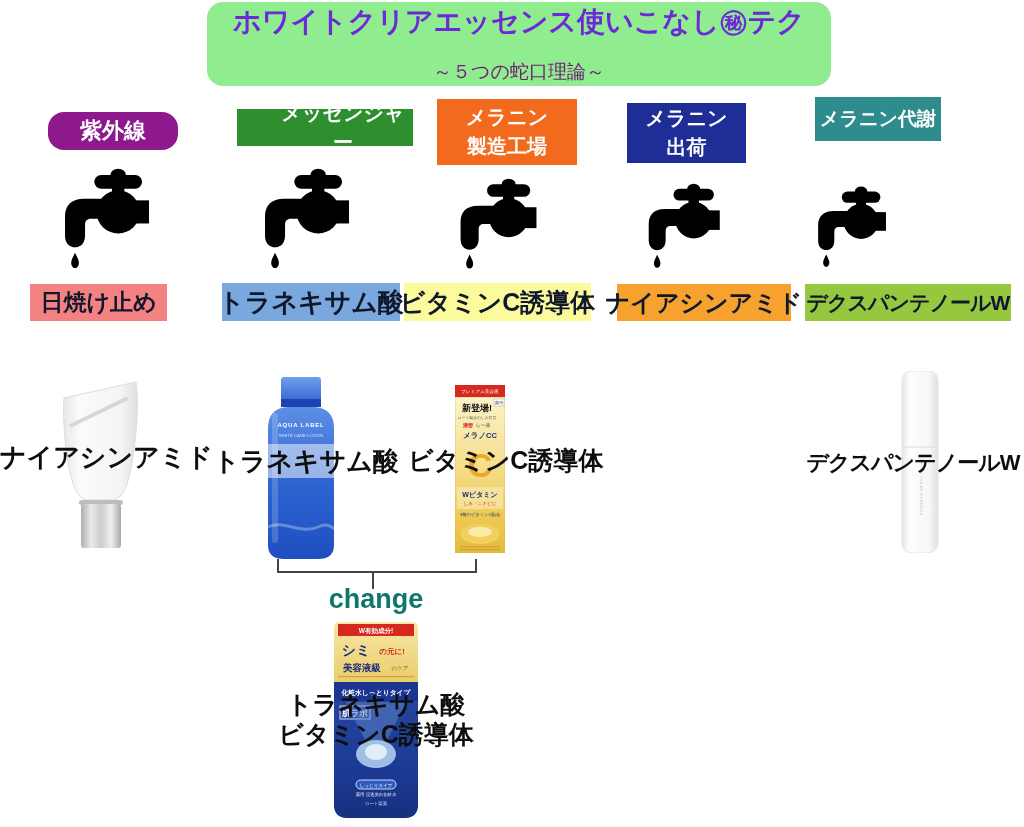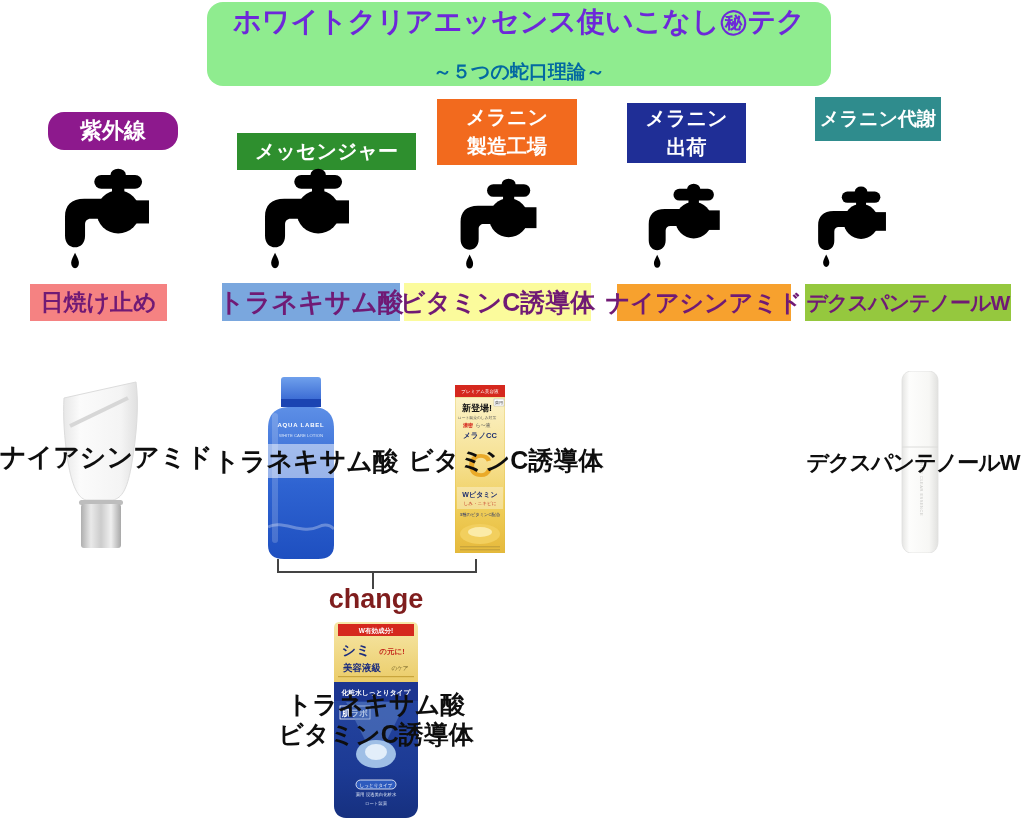--- a/index.html
+++ b/index.html
@@ -3,43 +3,43 @@
 <meta charset="utf-8">
 <style>
   html,body{margin:0;padding:0;background:#ffffff;}
   body{font-family:"Liberation Sans","DejaVu Sans",sans-serif;}
   .canvas{position:relative;width:1024px;height:827px;background:#ffffff;overflow:hidden;}
 
   
   .title-box{position:absolute;left:207px;top:2px;width:624px;height:84px;border-radius:16px;
     display:flex;flex-direction:column;align-items:center;justify-content:center;}
   .title-main{font-size:28px;font-weight:bold;color:#6d28d9;letter-spacing:0px;}
-  .title-sub{font-size:19px;font-weight:bold;color:#0369a1;margin-top:18px;}
+  .title-sub{font-size:19px;font-weight:normal;color:#701a75;margin-top:18px;}
 
   
   .hdr{position:absolute;display:flex;flex-direction:column;align-items:center;justify-content:center;
     color:#ffffff;font-weight:bold;text-align:center;line-height:1.45;}
   .hdr0{left:48px;top:112px;width:130px;height:38px;font-size:22px;border-radius:16px;}
-  .hdr1{left:237px;top:133px;width:179px;height:37px;font-size:20px;}
+  .hdr1{left:237px;top:109px;width:140px;height:37px;font-size:20px;padding-left:36px;}
   .hdr2{left:437px;top:99px;width:140px;height:66px;font-size:20px;}
   .hdr3{left:627px;top:103px;width:119px;height:60px;font-size:20px;}
   .hdr4{left:815px;top:97px;width:126px;height:44px;font-size:19px;}
 
   
   .faucet{position:absolute;}
   .faucet svg{display:block;width:100%;height:100%;}
   .f0{left:40px;top:168px;width:124px;height:104px;}
   .f1{left:240px;top:168px;width:124px;height:104px;}
   .f2{left:438px;top:178px;width:112px;height:94px;}
   .f3{left:628px;top:183px;width:104px;height:88px;}
   .f4{left:798px;top:186px;width:100px;height:84px;}
 
   
   .lbl{position:absolute;display:flex;align-items:center;justify-content:center;
-    color:#701a75;font-weight:bold;white-space:nowrap;}
+    color:#0f172a;font-weight:bold;white-space:nowrap;}
   .lbl0{left:30px;top:284px;width:137px;height:37px;font-size:23px;}
   .lbl1{left:222px;top:283px;width:178px;height:38px;font-size:26px;}
   .lbl2{left:404px;top:283px;width:187px;height:38px;font-size:25px;}
   .lbl3{left:617px;top:284px;width:174px;height:37px;font-size:24px;}
   .lbl4{left:805px;top:284px;width:206px;height:37px;font-size:21px;letter-spacing:-1px;}
 
   
   .product{position:absolute;z-index:1;border-radius:11px;}
   .product svg{display:block;width:100%;height:100%;}
   .p-tube{left:52px;top:376px;width:90px;height:176px;}
@@ -248,21 +248,21 @@
 
   <div class="caption cap-tube">ナイアシンアミド</div>
   <div class="caption cap-aqua">トラネキサム酸</div>
   <div class="caption cap-melano">ビタミンC誘導体</div>
   <div class="caption cap-white">デクスパンテノールW</div>
 
   <div class="bracket br-tl"></div>
   <div class="bracket br-tr"></div>
   <div class="bracket br-h"></div>
   <div class="bracket br-stem"></div>
-  <div class="change" style="color: #7f1d1d;">change</div>
+  <div class="change" style="color: #0f766e;">change</div>
 
   <div class="product p-hada">
     <svg viewBox="0 0 92 196">
       <defs>
         <linearGradient id="hdnavy" x1="0" y1="0" x2="0" y2="1">
           <stop offset="0" stop-color="#24449F"></stop>
             <stop offset="0.6" stop-color="#1C3A94"></stop>
             <stop offset="1" stop-color="#16307F"></stop>
         </linearGradient>
         <linearGradient id="hdgold" x1="0" y1="0" x2="0" y2="1">

